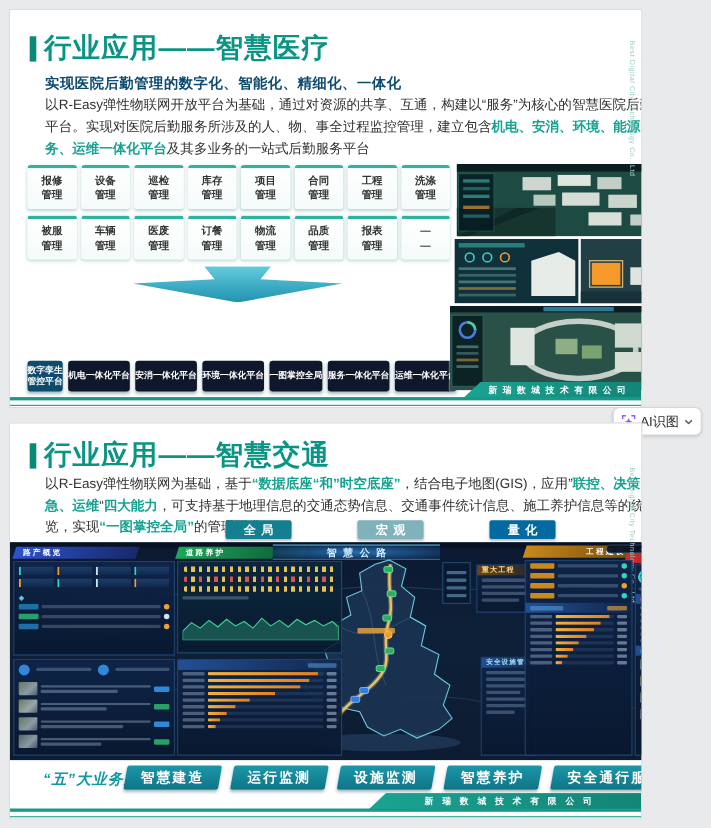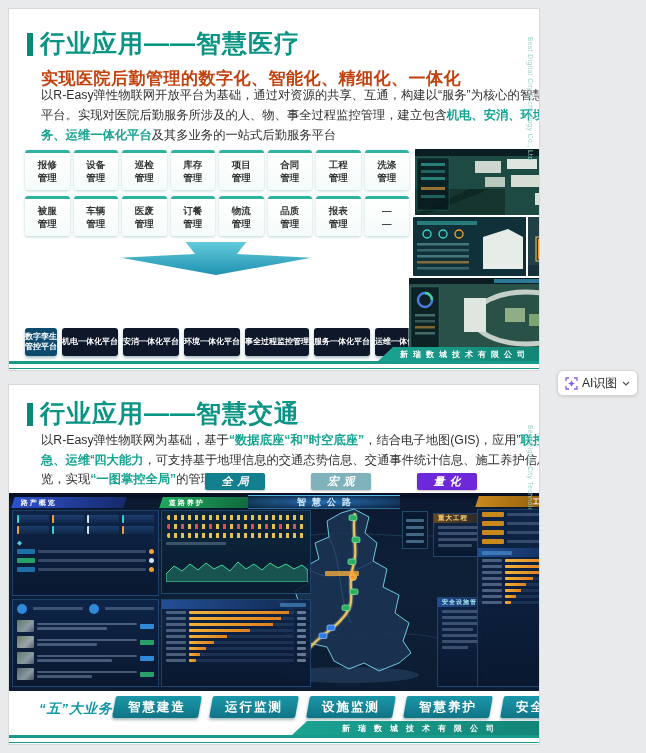--- a/index.html
+++ b/index.html
@@ -1,26 +1,26 @@
 <!DOCTYPE html>
 <html><head>
 <meta charset="utf-8">
 <style>
   * { margin:0; padding:0; box-sizing:border-box; }
   html,body { width:646px; height:753px; background:#e9eaec; font-family:"Liberation Sans","DejaVu Sans",sans-serif; overflow:hidden; position:relative; }
-  .slide { position:absolute; left:8px; width:532px; background:#ffffff; border:1px solid #d9d9d9; overflow:hidden; }
+  .slide { position:absolute; left:8px; width:576px; background:#ffffff; border:1px solid #d9d9d9; overflow:hidden; }
   #slide1 { top:8px; height:363px; }
   #slide2 { top:384px; height:361px; }
 
   .title-bar { position:absolute; width:6px; height:23px; background:#0a8878; }
   .s-title  { position:absolute; font-size:25px; font-weight:bold; color:#0a9484; letter-spacing:1px; }
   .vtext { position:absolute; right:5px; writing-mode:vertical-rl; font-size:6.5px; color:#9ccfc8; letter-spacing:.5px; }
 
   
-  .sub1 { position:absolute; left:32px; top:58px; font-size:17px; font-weight:bold; color:#c2410c; letter-spacing:.5px; }
+  .sub1 { position:absolute; left:32px; top:58px; font-size:13px; font-weight:bold; color:#0c4a6e; letter-spacing:.5px; }
   .body1 { position:absolute; left:32px; top:77px; width:586px; font-size:12.3px; color:#303030; line-height:1.62; font-weight:bold; }
   .hl { color:#16a392; }
 
   .mod-grid { position:absolute; left:16px; top:141px; width:384px; display:grid; grid-template-columns:repeat(8,1fr); gap:6px 4px; }
   .mod-cell { height:40px; background:linear-gradient(180deg,#ffffff,#f4fbfa); border-top:3px solid #2eb3a3; border-radius:3px; box-shadow:0 1px 3px rgba(20,120,110,.30); display:flex; flex-direction:column; align-items:center; justify-content:center; font-size:9.5px; font-weight:bold; color:#333; line-height:1.35; }
 
   .funnel { position:absolute; left:112px; top:233px; width:190px; height:33px; background:linear-gradient(180deg,#63cbdc,#2092b1); clip-path:polygon(34% 0,66% 0,61% 36%,100% 48%,50% 100%,0 48%,39% 36%); }
   .cyan-bar { position:absolute; left:16px; top:268px; width:384px; height:20px; border-radius:3px; background:linear-gradient(180deg,#58d0e4,#1aa2c4); color:#fff; font-size:11px; font-weight:bold; letter-spacing:2px; text-align:center; line-height:20px; box-shadow:0 2px 3px rgba(10,110,140,.35); }
 
   .centers { position:absolute; left:16px; top:294px; width:384px; display:flex; gap:4px; }
@@ -42,23 +42,23 @@
   .foot-band { position:absolute; right:0; bottom:8px; height:15px; background:linear-gradient(90deg,#1ba392,#128576); clip-path:polygon(16px 0,100% 0,100% 100%,0 100%); color:#fff; font-size:8px; font-weight:bold; letter-spacing:6px; display:flex; align-items:center; justify-content:center; padding:0 8px 0 22px; }
   #slide1 .foot-band { width:162px; letter-spacing:5px; }
   #slide2 .foot-band { width:248px; letter-spacing:8px; }
 
   
   .ai-btn { position:absolute; left:557px; top:370px; width:81px; height:26px; background:#fff; border:1px solid #d6d6d6; border-radius:6px; display:flex; align-items:center; gap:4px; padding:0 7px; box-shadow:0 1px 3px rgba(0,0,0,.13); cursor:pointer; }
   .ai-btn .lbl { font-size:12px; color:#2b2b2b; }
 
   
   .sub2-body { position:absolute; left:32px; top:46px; width:588px; font-size:12.3px; color:#303030; line-height:1.6; font-weight:bold; }
-  .view-btns { position:absolute; left:196px; top:88px; display:flex; gap:46px;font-style:italic; }
+  .view-btns { position:absolute; left:196px; top:88px; display:flex; gap:60px; }
   .vbtn { width:60px; height:17px; border-radius:2px; color:#fff; font-size:11px; font-weight:bold; letter-spacing:5px; display:flex; align-items:center; justify-content:center; padding-left:5px; box-shadow:0 1px 2px rgba(0,0,0,.25); }
-  .vbtn.b1 { background:#137f8f; } .vbtn.b2 { background:#7fb2bb; } .vbtn.b3 { background:#6d28d9; }
+  .vbtn.b1 { background:#137f8f; } .vbtn.b2 { background:#7fb2bb; } .vbtn.b3 { background:#0369a1; }
 
   
   .dash { position:absolute; left:0; top:108px; width:630px; height:198px; background:linear-gradient(180deg,#0b1830,#0e2038 40%,#0c1c32); overflow:hidden; }
   .dash-topbar { position:absolute; left:0; top:0; width:100%; height:5px; background:#081224; }
   .ribbon { position:absolute; height:11px; color:#fff; font-size:7px; font-weight:bold; letter-spacing:2px; display:flex; align-items:center; padding:0 8px; transform:skewX(-18deg); white-space:nowrap; }
   .ribbon span { transform:skewX(18deg); }
   .rb-blue   { left:4px;  top:4px; width:112px; background:linear-gradient(90deg,#2d52cf,#17296a); }
   .rb-green  { left:152px; top:4px; width:116px; background:linear-gradient(90deg,#1fa85a,#0b5634); }
   .rb-orange { left:468px; top:3px; width:100px; background:linear-gradient(90deg,#c9891c,#744a07); justify-content:flex-end; }
   .rb-red    { left:560px; top:8px; width:66px; background:linear-gradient(90deg,#cf3030,#7a1414); justify-content:flex-end; }
@@ -179,21 +179,21 @@
 
 
   <div class="platforms">
     <div class="plat first">
         <span>数字孪生</span>
         <span>管控平台</span>
       </div>
     <div class="plat">机电一体化平台</div>
     <div class="plat">安消一体化平台</div>
     <div class="plat">环境一体化平台</div>
-    <div class="plat">事全过程监控管理</div>
+    <div class="plat">一图掌控全局</div>
     <div class="plat">服务一体化平台</div>
     <div class="plat">运维一体化平台</div>
   </div>
 
   <div class="shot" id="shot1">
     <svg width="228" height="66" aria-hidden="true">
       <rect width="228" height="66" fill="#1d4a42"></rect>
       <rect width="228" height="7" fill="#0a1e22"></rect>
       <rect x="0" y="40" width="90" height="26" fill="#16352f"></rect>
       <path d="M0,66 L55,40 L75,40 L10,66 Z" fill="#0e2824"></path>

